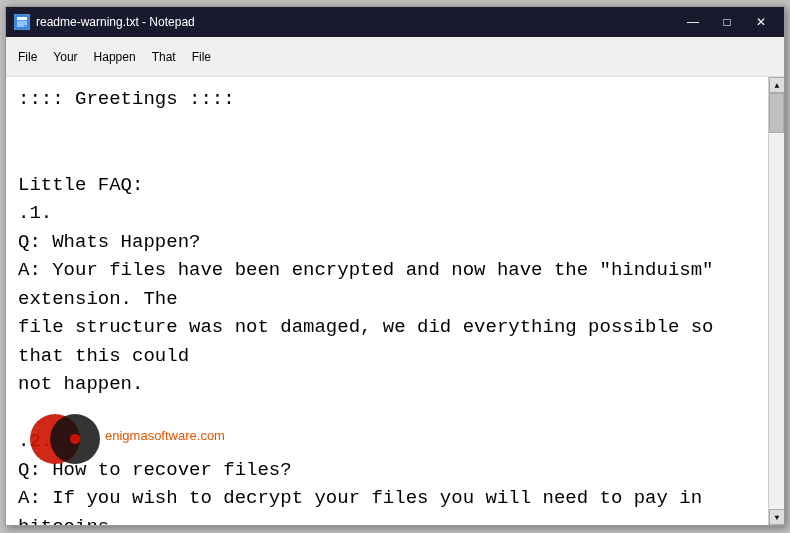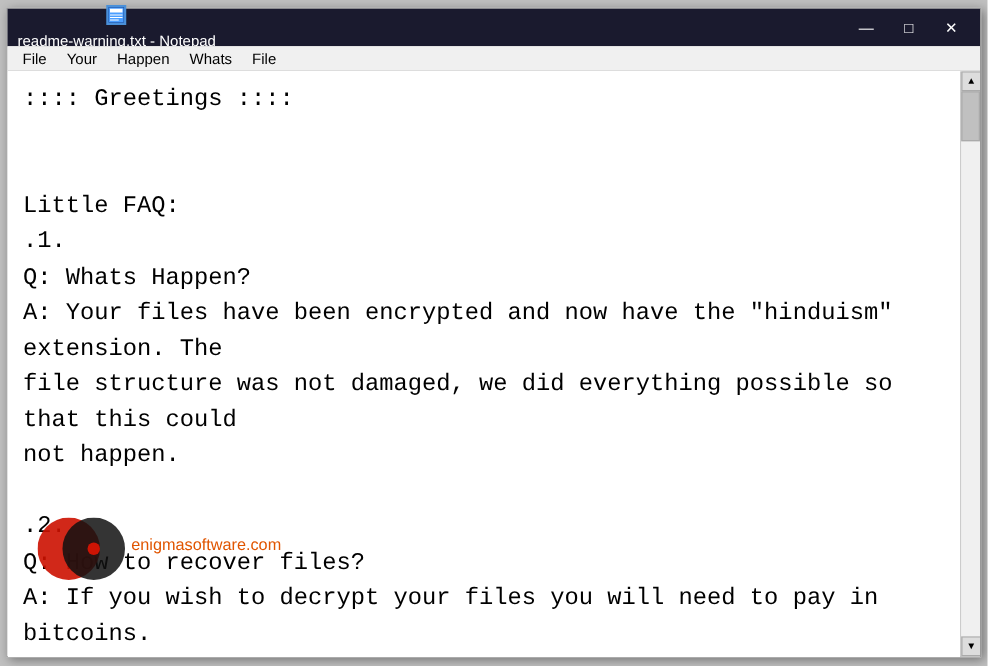--- a/index.html
+++ b/index.html
@@ -30,21 +30,20 @@
       justify-content: space-between;
       padding: 4px 8px;
       height: 30px;
       flex-shrink: 0;
     }
 
     .title-bar-left {
       display: flex;
       align-items: center;
       gap: 6px;
-      flex-direction: column;
     }
 
     .title-icon {
       width: 16px;
       height: 16px;
       background: #4a90d9;
       display: inline-flex;
       align-items: center;
       justify-content: center;
       font-size: 10px;
@@ -73,21 +72,21 @@
       align-items: center;
       justify-content: center;
       font-family: Arial, sans-serif;
     }
 
     .menu-bar {
       background: #f0f0f0;
       display: flex;
       gap: 0;
       padding: 2px 4px;
-      height: 20px;
+      height: 40px;
       align-items: center;
       flex-shrink: 0;
       border-bottom: 1px solid #ddd;
     }
 
     .menu-item {
       padding: 2px 8px;
       font-family: 'Segoe UI', Arial, sans-serif;
       font-size: 12px;
       color: #000;
@@ -180,21 +179,21 @@
         <button class="win-btn">—</button>
         <button class="win-btn">□</button>
         <button class="win-btn close">✕</button>
       </div>
     </div>
 
     <div class="menu-bar">
       <span class="menu-item">File</span>
       <span class="menu-item">Your</span>
       <span class="menu-item">Happen</span>
-      <span class="menu-item">Whats</span>
+      <span class="menu-item">That</span>
       <span class="menu-item">File</span>
     </div>
 
     <div class="content-area">
       <div class="text-area">:::: Greetings ::::
 
 
 Little FAQ:
 .1.
 Q: Whats Happen?

